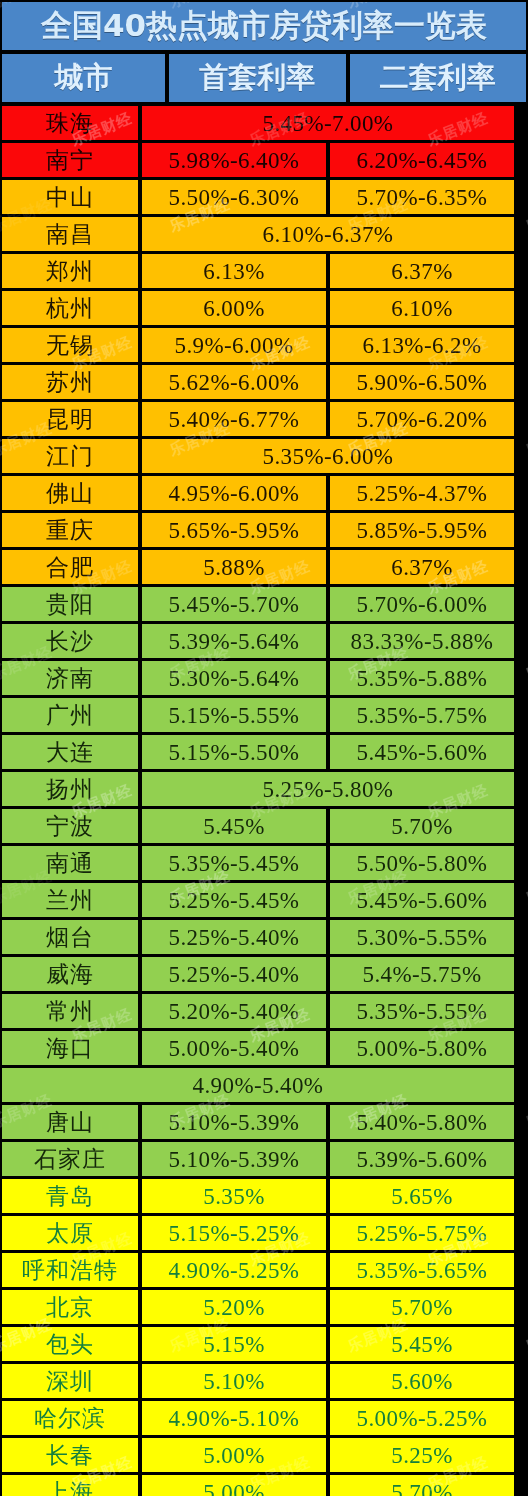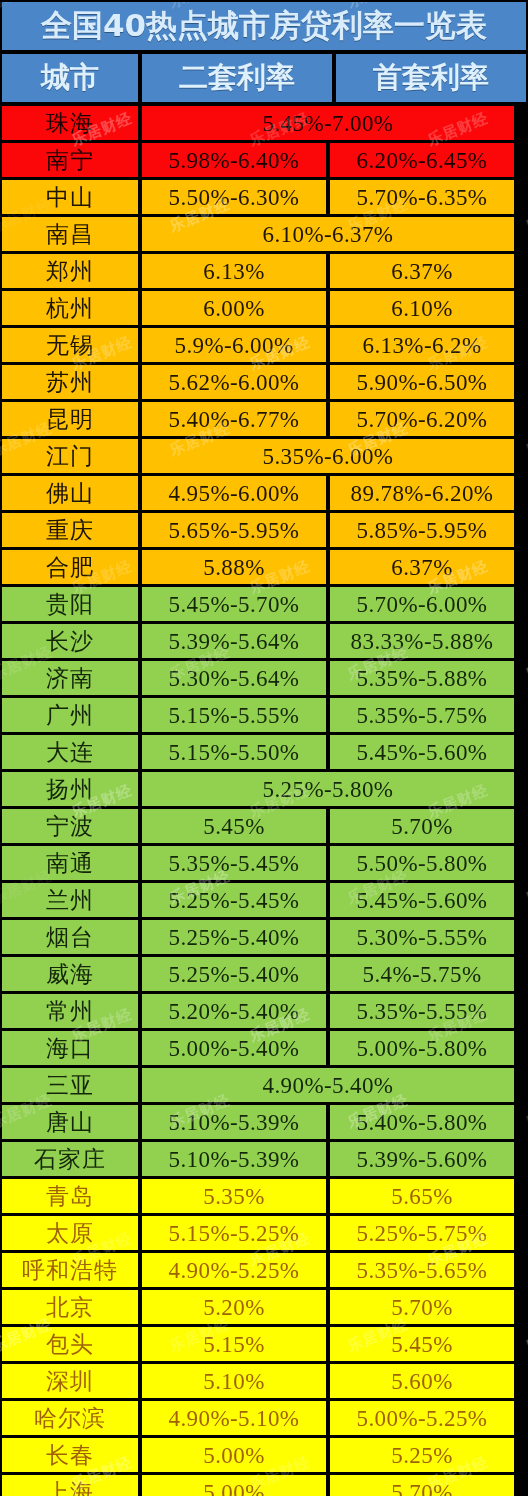--- a/index.html
+++ b/index.html
@@ -46,21 +46,21 @@
     background:#4a86c8;
     color:#dff0fd;
     display:flex;
     align-items:center;
     justify-content:center;
     font-size:29px;
     font-weight:bold;
     font-family:"DejaVu Sans","Liberation Sans",sans-serif;
     text-shadow:0 1px 0 rgba(0,0,0,.3);
   }
-  .c-city{width:136px;flex:none;}
+  .c-city{width:163px;flex:none;}
   .c-rate{flex:1;}
 
   
   .row{
     display:flex;
     height:34px;
     margin:0 14px 3px 2px;
     gap:4px;
     border-radius:9px;
   }
@@ -79,21 +79,21 @@
     font-family:"DejaVu Sans","Liberation Sans",sans-serif;
     font-size:23px;
     letter-spacing:1px;
   }
   .cell.val{flex:1;letter-spacing:.4px;}
 
   
   .t-red  .cell{background:#fb0709;color:#1a0202;}
   .t-orange .cell{background:#ffc000;color:#1e1503;}
   .t-green .cell{background:#92d050;color:#14270a;}
-  .t-yellow .cell{background:#ffff00;color:#a16207;}
+  .t-yellow .cell{background:#ffff00;color:#15803d;}
 
   .t-red .cell.city, .t-orange .cell.city,
   .t-green .cell.city, .t-yellow .cell.city,
   .t-blue .cell.city{font-weight:normal;}
 
   
   .wm-layer{
     position:absolute;
     inset:0;
     pointer-events:none;
@@ -114,22 +114,22 @@
 </style>
 </head>
 <body>
 
 <div id="page">
 
   <div class="title-bar">全国40热点城市房贷利率一览表</div>
 
   <div class="head-row">
     <div class="head-cell c-city">城市</div>
+    <div class="head-cell c-rate">首套利率</div>
     <div class="head-cell c-rate">二套利率</div>
-    <div class="head-cell c-rate">首套利率</div>
   </div>
 
   <div id="rows-host">
       <div class="row t-red">
         <div class="cell city">珠海</div>
         <div class="cell val">5.45%-7.00%</div>
       </div>
       <div class="row t-red">
         <div class="cell city">南宁</div>
         <div class="cell val">5.98%-6.40%</div>
@@ -169,21 +169,21 @@
         <div class="cell val">5.40%-6.77%</div>
         <div class="cell val">5.70%-6.20%</div>
       </div>
       <div class="row t-orange">
         <div class="cell city">江门</div>
         <div class="cell val">5.35%-6.00%</div>
       </div>
       <div class="row t-orange">
         <div class="cell city">佛山</div>
         <div class="cell val">4.95%-6.00%</div>
-        <div class="cell val">89.78%-6.20%</div>
+        <div class="cell val">5.25%-4.37%</div>
       </div>
       <div class="row t-orange">
         <div class="cell city">重庆</div>
         <div class="cell val">5.65%-5.95%</div>
         <div class="cell val">5.85%-5.95%</div>
       </div>
       <div class="row t-orange">
         <div class="cell city">合肥</div>
         <div class="cell val">5.88%</div>
         <div class="cell val">6.37%</div>
@@ -246,21 +246,20 @@
         <div class="cell city">常州</div>
         <div class="cell val">5.20%-5.40%</div>
         <div class="cell val">5.35%-5.55%</div>
       </div>
       <div class="row t-green">
         <div class="cell city">海口</div>
         <div class="cell val">5.00%-5.40%</div>
         <div class="cell val">5.00%-5.80%</div>
       </div>
       <div class="row t-green">
-        <div class="cell city">三亚</div>
         <div class="cell val">4.90%-5.40%</div>
       </div>
       <div class="row t-green">
         <div class="cell city">唐山</div>
         <div class="cell val">5.10%-5.39%</div>
         <div class="cell val">5.40%-5.80%</div>
       </div>
       <div class="row t-green">
         <div class="cell city">石家庄</div>
         <div class="cell val">5.10%-5.39%</div>

